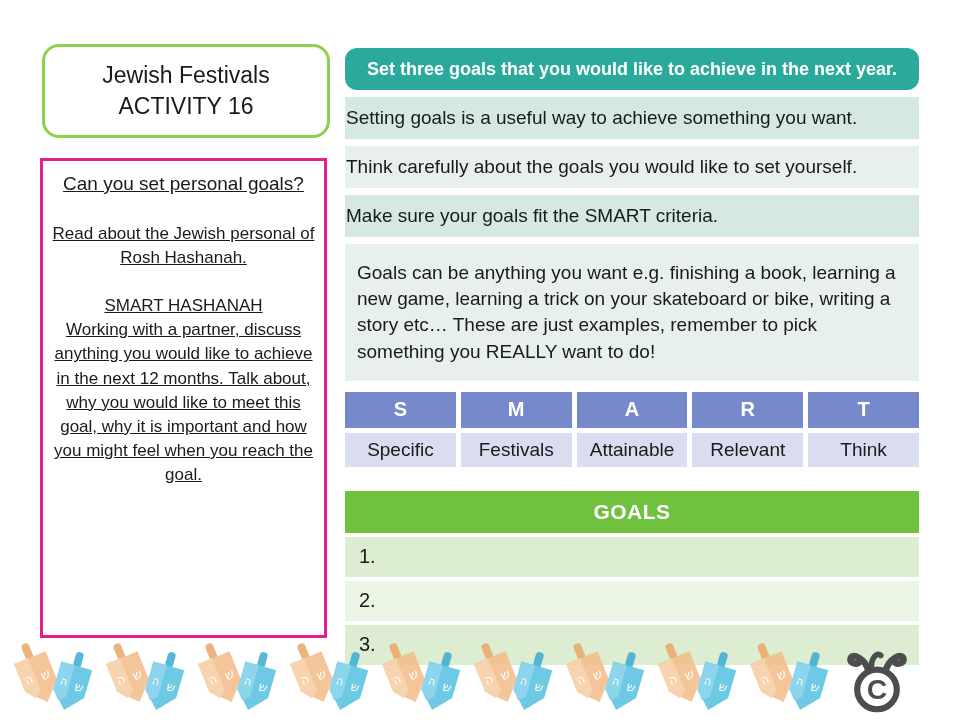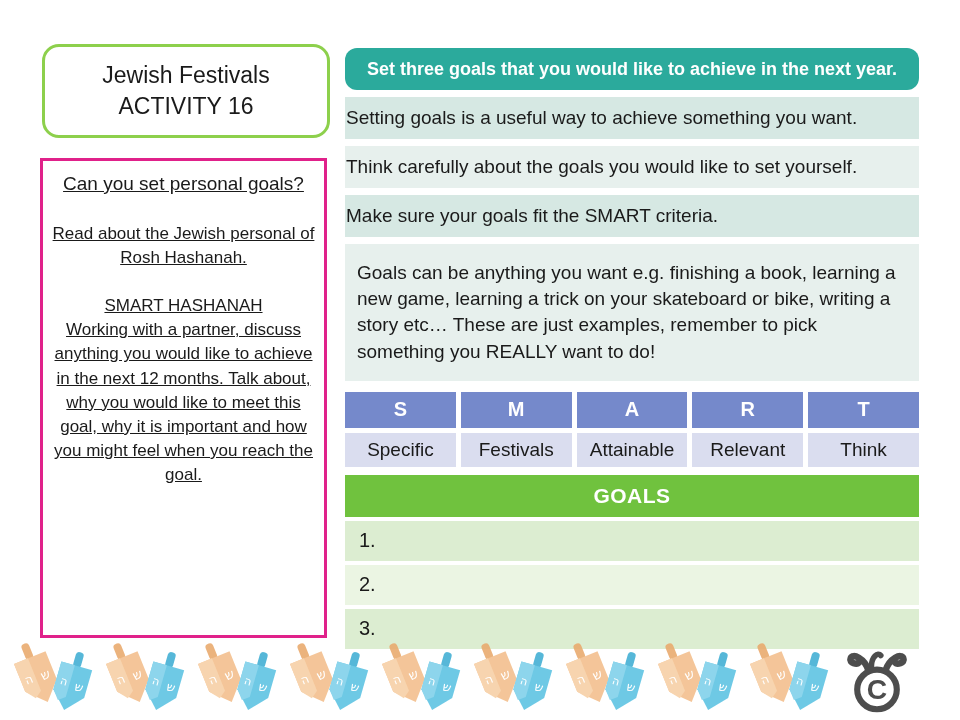--- a/index.html
+++ b/index.html
@@ -45,21 +45,21 @@
   .para-block{margin-top:7px;background:var(--c-row_teal_light);
     padding:16px 12px;font-size:19px;line-height:1.38;}
 
   .smart-table{margin-top:11px;display:grid;grid-template-columns:repeat(5,1fr);
     column-gap:5px;row-gap:5px;}
   .smart-header{height:36px;background:var(--c-smart_header_bg);color:#fff;
     font-weight:bold;font-size:20px;display:flex;align-items:center;justify-content:center;}
   .smart-value{height:34px;background:var(--c-smart_row_bg);font-size:19px;
     display:flex;align-items:center;justify-content:center;}
 
-  .goals-header{margin-top:8px;height:42px;background:var(--c-goals_header_bg);
+  .goals-header{margin-top:24px;height:42px;background:var(--c-goals_header_bg);
     color:#fff;font-weight:bold;font-size:21px;display:flex;align-items:center;
     justify-content:center;letter-spacing:.5px;}
   .goal-row{height:40px;margin-top:4px;display:flex;align-items:center;
     padding:0 14px;font-size:20px;}
   .goal-row.dark{background:var(--c-goals_row_dark);}
   .goal-row.light{background:var(--c-goals_row_light);}
 
   
   .footer{position:absolute;left:0;right:0;bottom:2px;height:74px;
     display:flex;align-items:flex-end;justify-content:space-between;padding:0 8px;}

